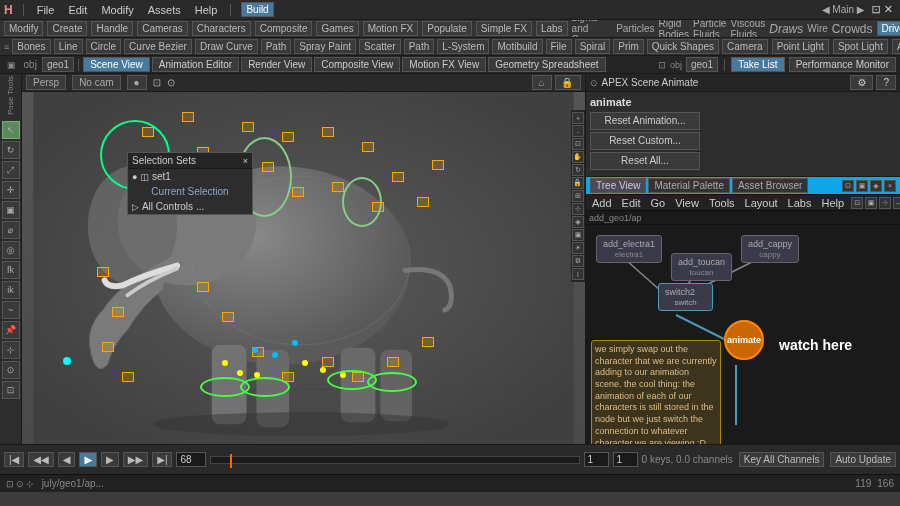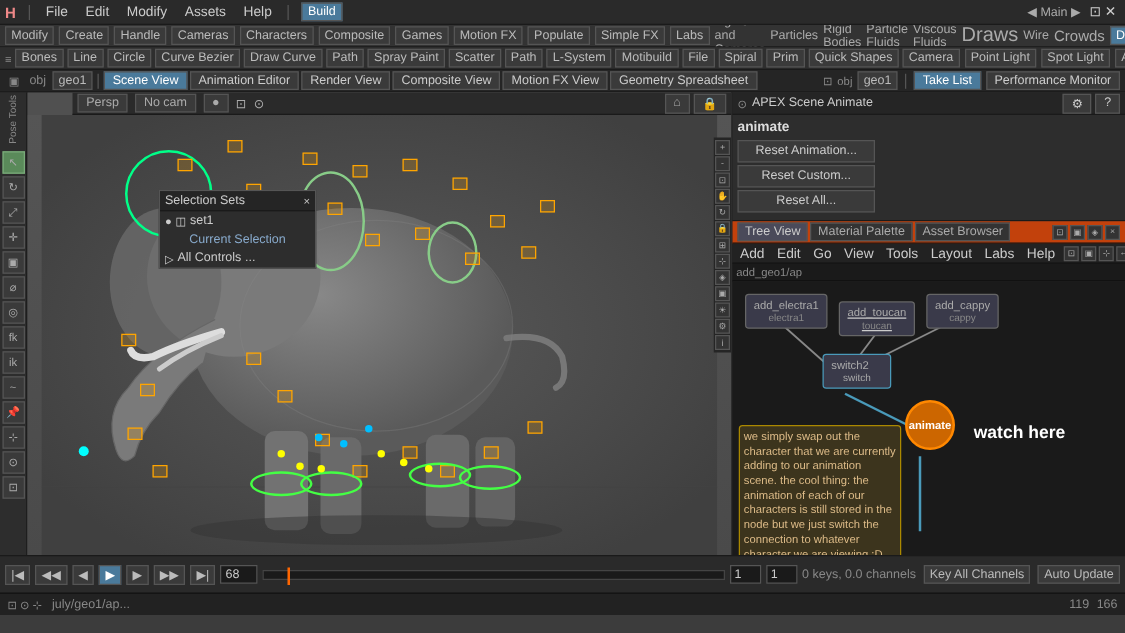--- a/index.html
+++ b/index.html
@@ -94,21 +94,20 @@
       color: #aaa;
     }
     .tool-btn.active { background: #5a8a5a; border-color: #7aaa7a; }
 
     
     .viewport-area {
       flex: 1;
       background: #505050;
       position: relative;
       overflow: hidden;
-      padding-left: 36px;
     }
 
     
     .viewport-header {
       height: 18px;
       background: #2a2a2a;
       display: flex;
       align-items: center;
       padding: 0 4px;
       gap: 6px;
@@ -259,21 +258,21 @@
 
     
     .node-graph {
       flex: 1;
       background: #1e1e1e;
       position: relative;
       overflow: hidden;
     }
     .node-graph-header {
       height: 18px;
-      background: #c2410c;
+      background: #0ea5e9;
       display: flex;
       align-items: center;
       padding: 0 4px;
       gap: 4px;
       font-size: 10px;
       border-bottom: 1px solid #111;
     }
     .node-graph-tabs {
       display: flex;
       gap: 2px;
@@ -468,21 +467,21 @@
   <span class="toolbar-btn">Motion FX</span>
   <span class="toolbar-btn">Populate</span>
   <span class="toolbar-btn">Simple FX</span>
   <span class="toolbar-btn">Labs</span>
   <div style="margin-left:auto;display:flex;align-items:center;gap:4px;">
     <span style="color:#aaa;font-size:10px;">Lights and Cameras</span>
     <span style="color:#aaa;font-size:10px;">Particles</span>
     <span style="color:#aaa;font-size:10px;">Rigid Bodies</span>
     <span style="color:#aaa;font-size:10px;">Particle Fluids</span>
     <span style="color:#aaa;font-size:10px;">Viscous Fluids</span>
-    <span style="color:#aaa;font-size:16px;">Draws</span>
+    <span style="color:#aaa;font-size:12px;font-style:italic;">Draws</span>
     <span style="color:#aaa;font-size:10px;">Wire</span>
     <span style="color:#aaa;font-size:12px;">Crowds</span>
     <span class="toolbar-btn active">Drive Simulation</span>
   </div>
 </div>
 
 <div class="toolbar2">
   <span style="font-size:9px;color:#888;">≡</span>
   <span class="toolbar-btn">Bones</span>
   <span class="toolbar-btn">Line</span>
@@ -766,21 +765,21 @@
       <div class="node" style="left:155px;top:10px;">
         <div class="node-header">add_cappy</div>
         <div style="font-size:8px;color:#888;">cappy</div>
       </div>
 
       <div class="node" style="left:10px;top:10px;">
         <div class="node-header">add_electra1</div>
         <div style="font-size:8px;color:#888;">electra1</div>
       </div>
 
-      <div class="node" style="left:85px;top:16px;text-decoration:underline;">
+      <div class="node" style="left:85px;top:28px;">
         <div class="node-header">add_toucan</div>
         <div style="font-size:8px;color:#888;">toucan</div>
       </div>
 
       <div class="node selected" style="left:72px;top:58px;">
         <div class="node-header">switch2</div>
         <div style="font-size:8px;color:#aaa;">switch</div>
       </div>
 
       <div class="node-animate" style="left:138px;top:95px;">

